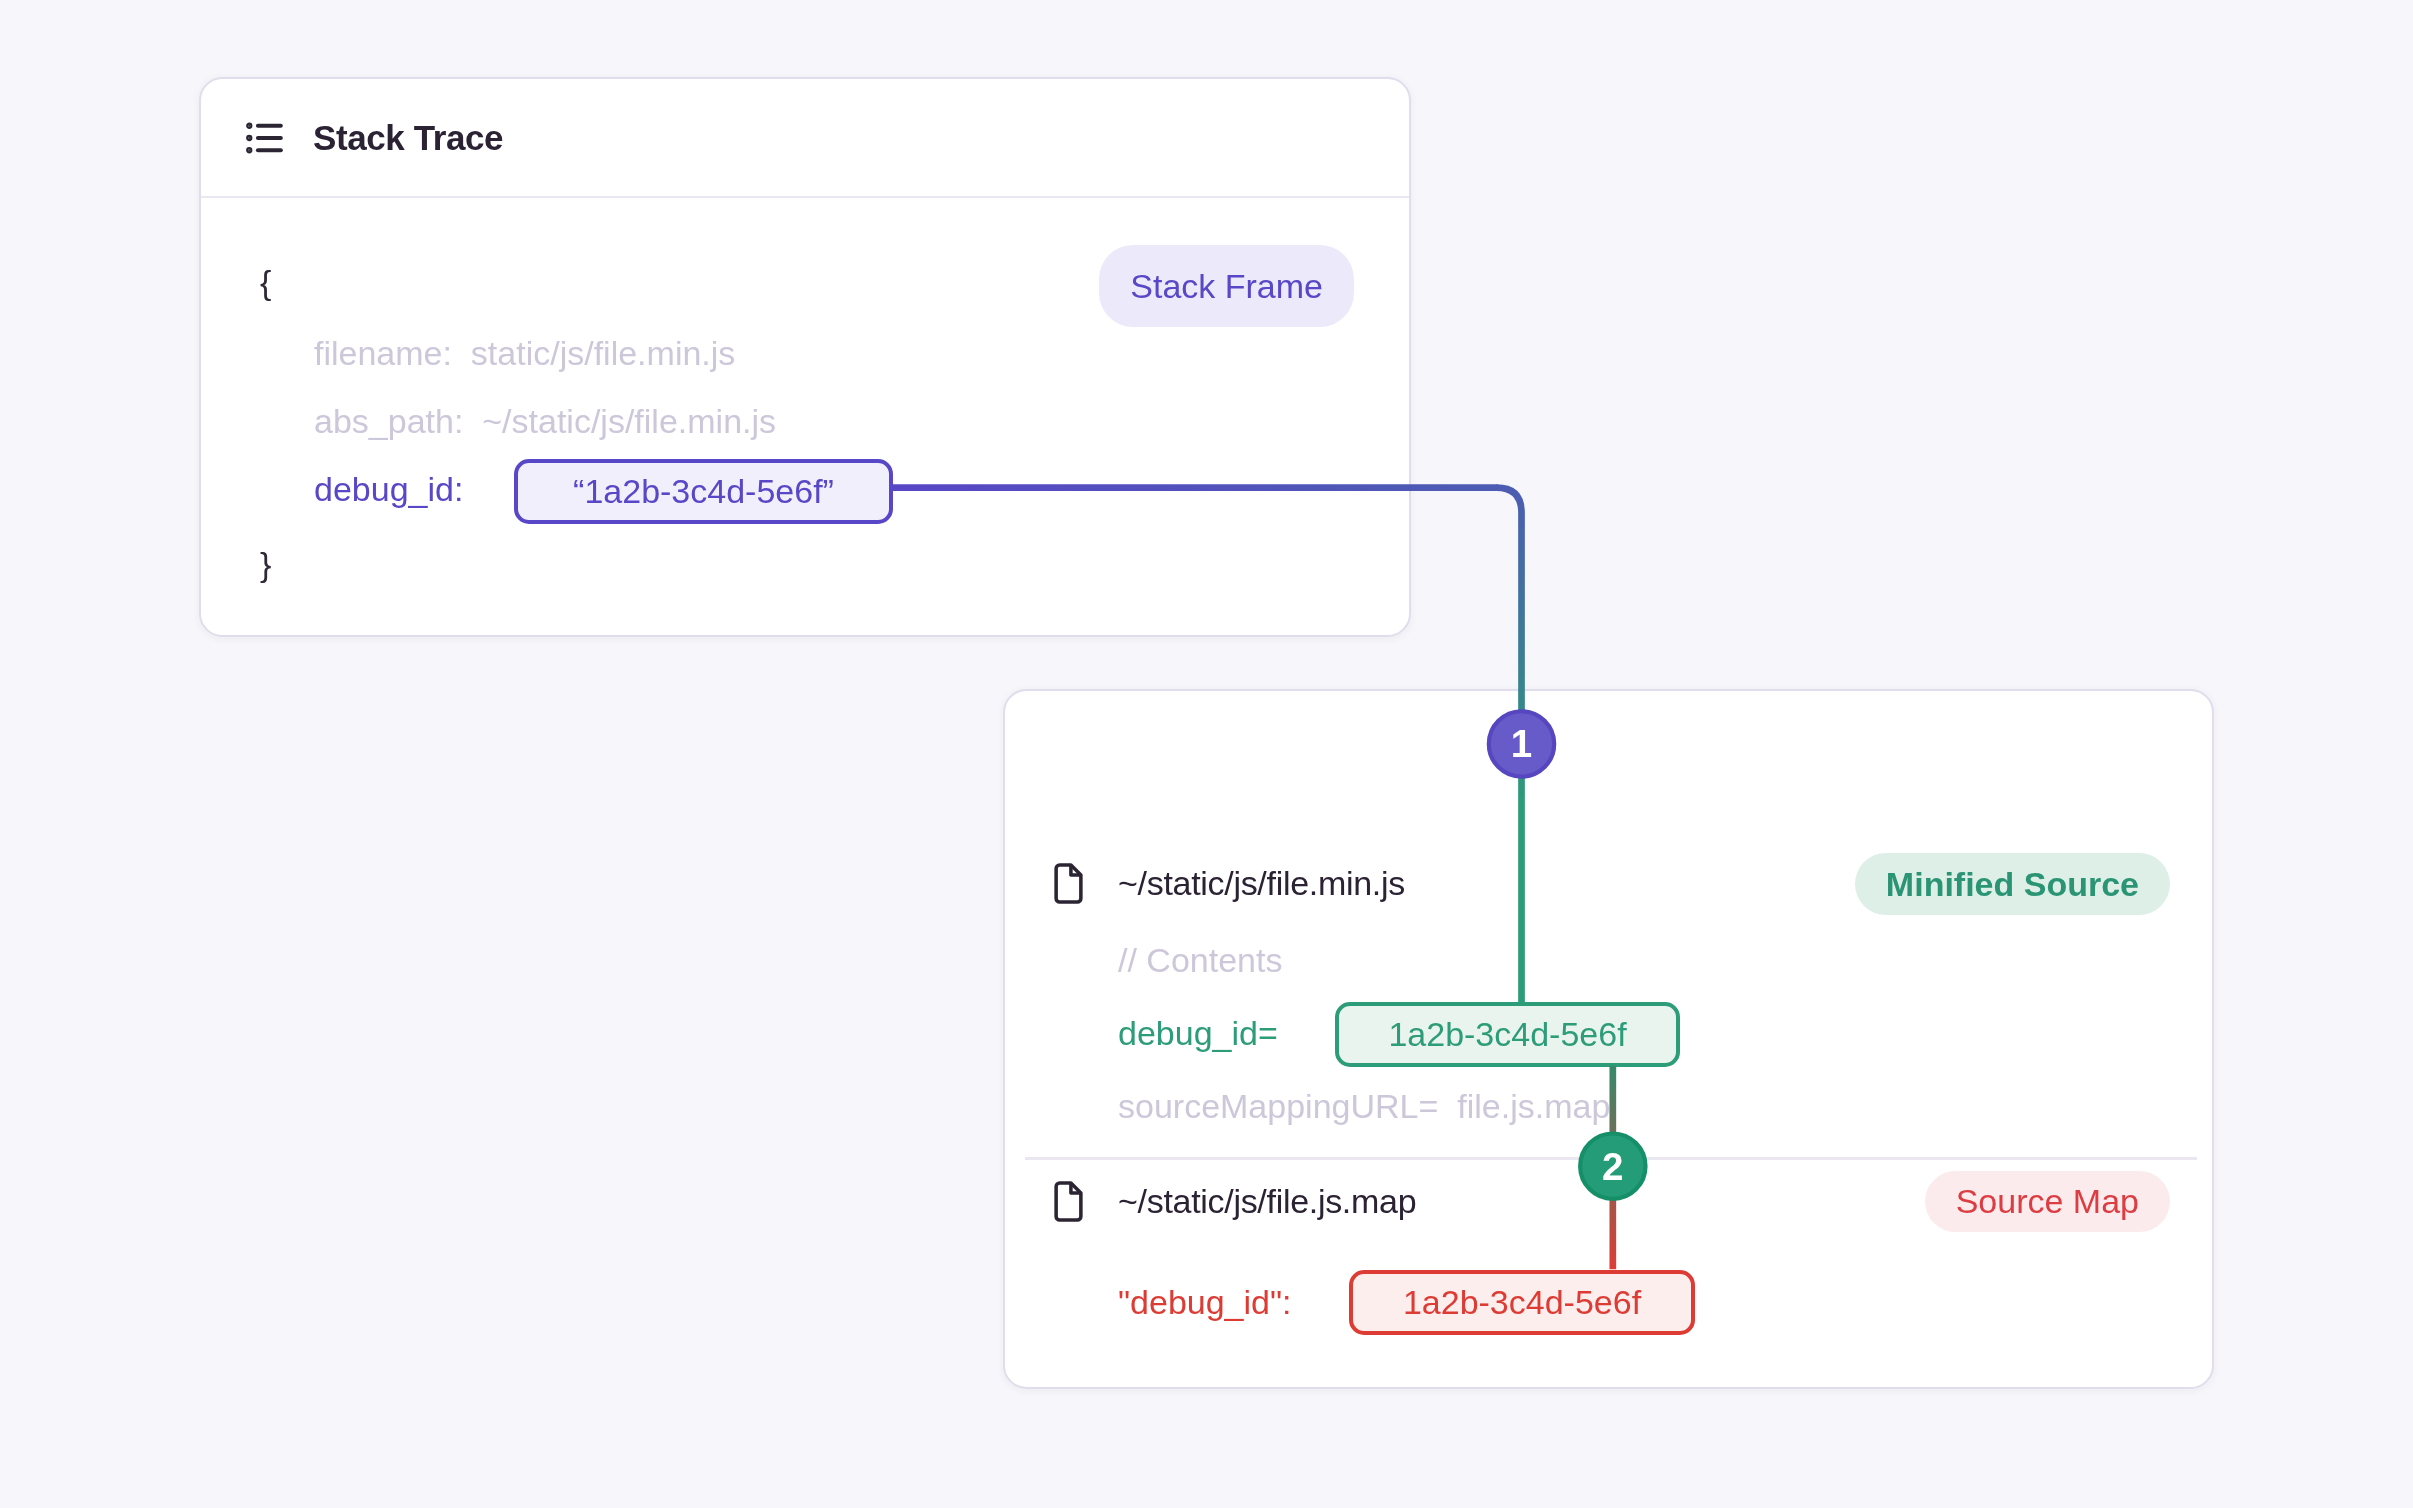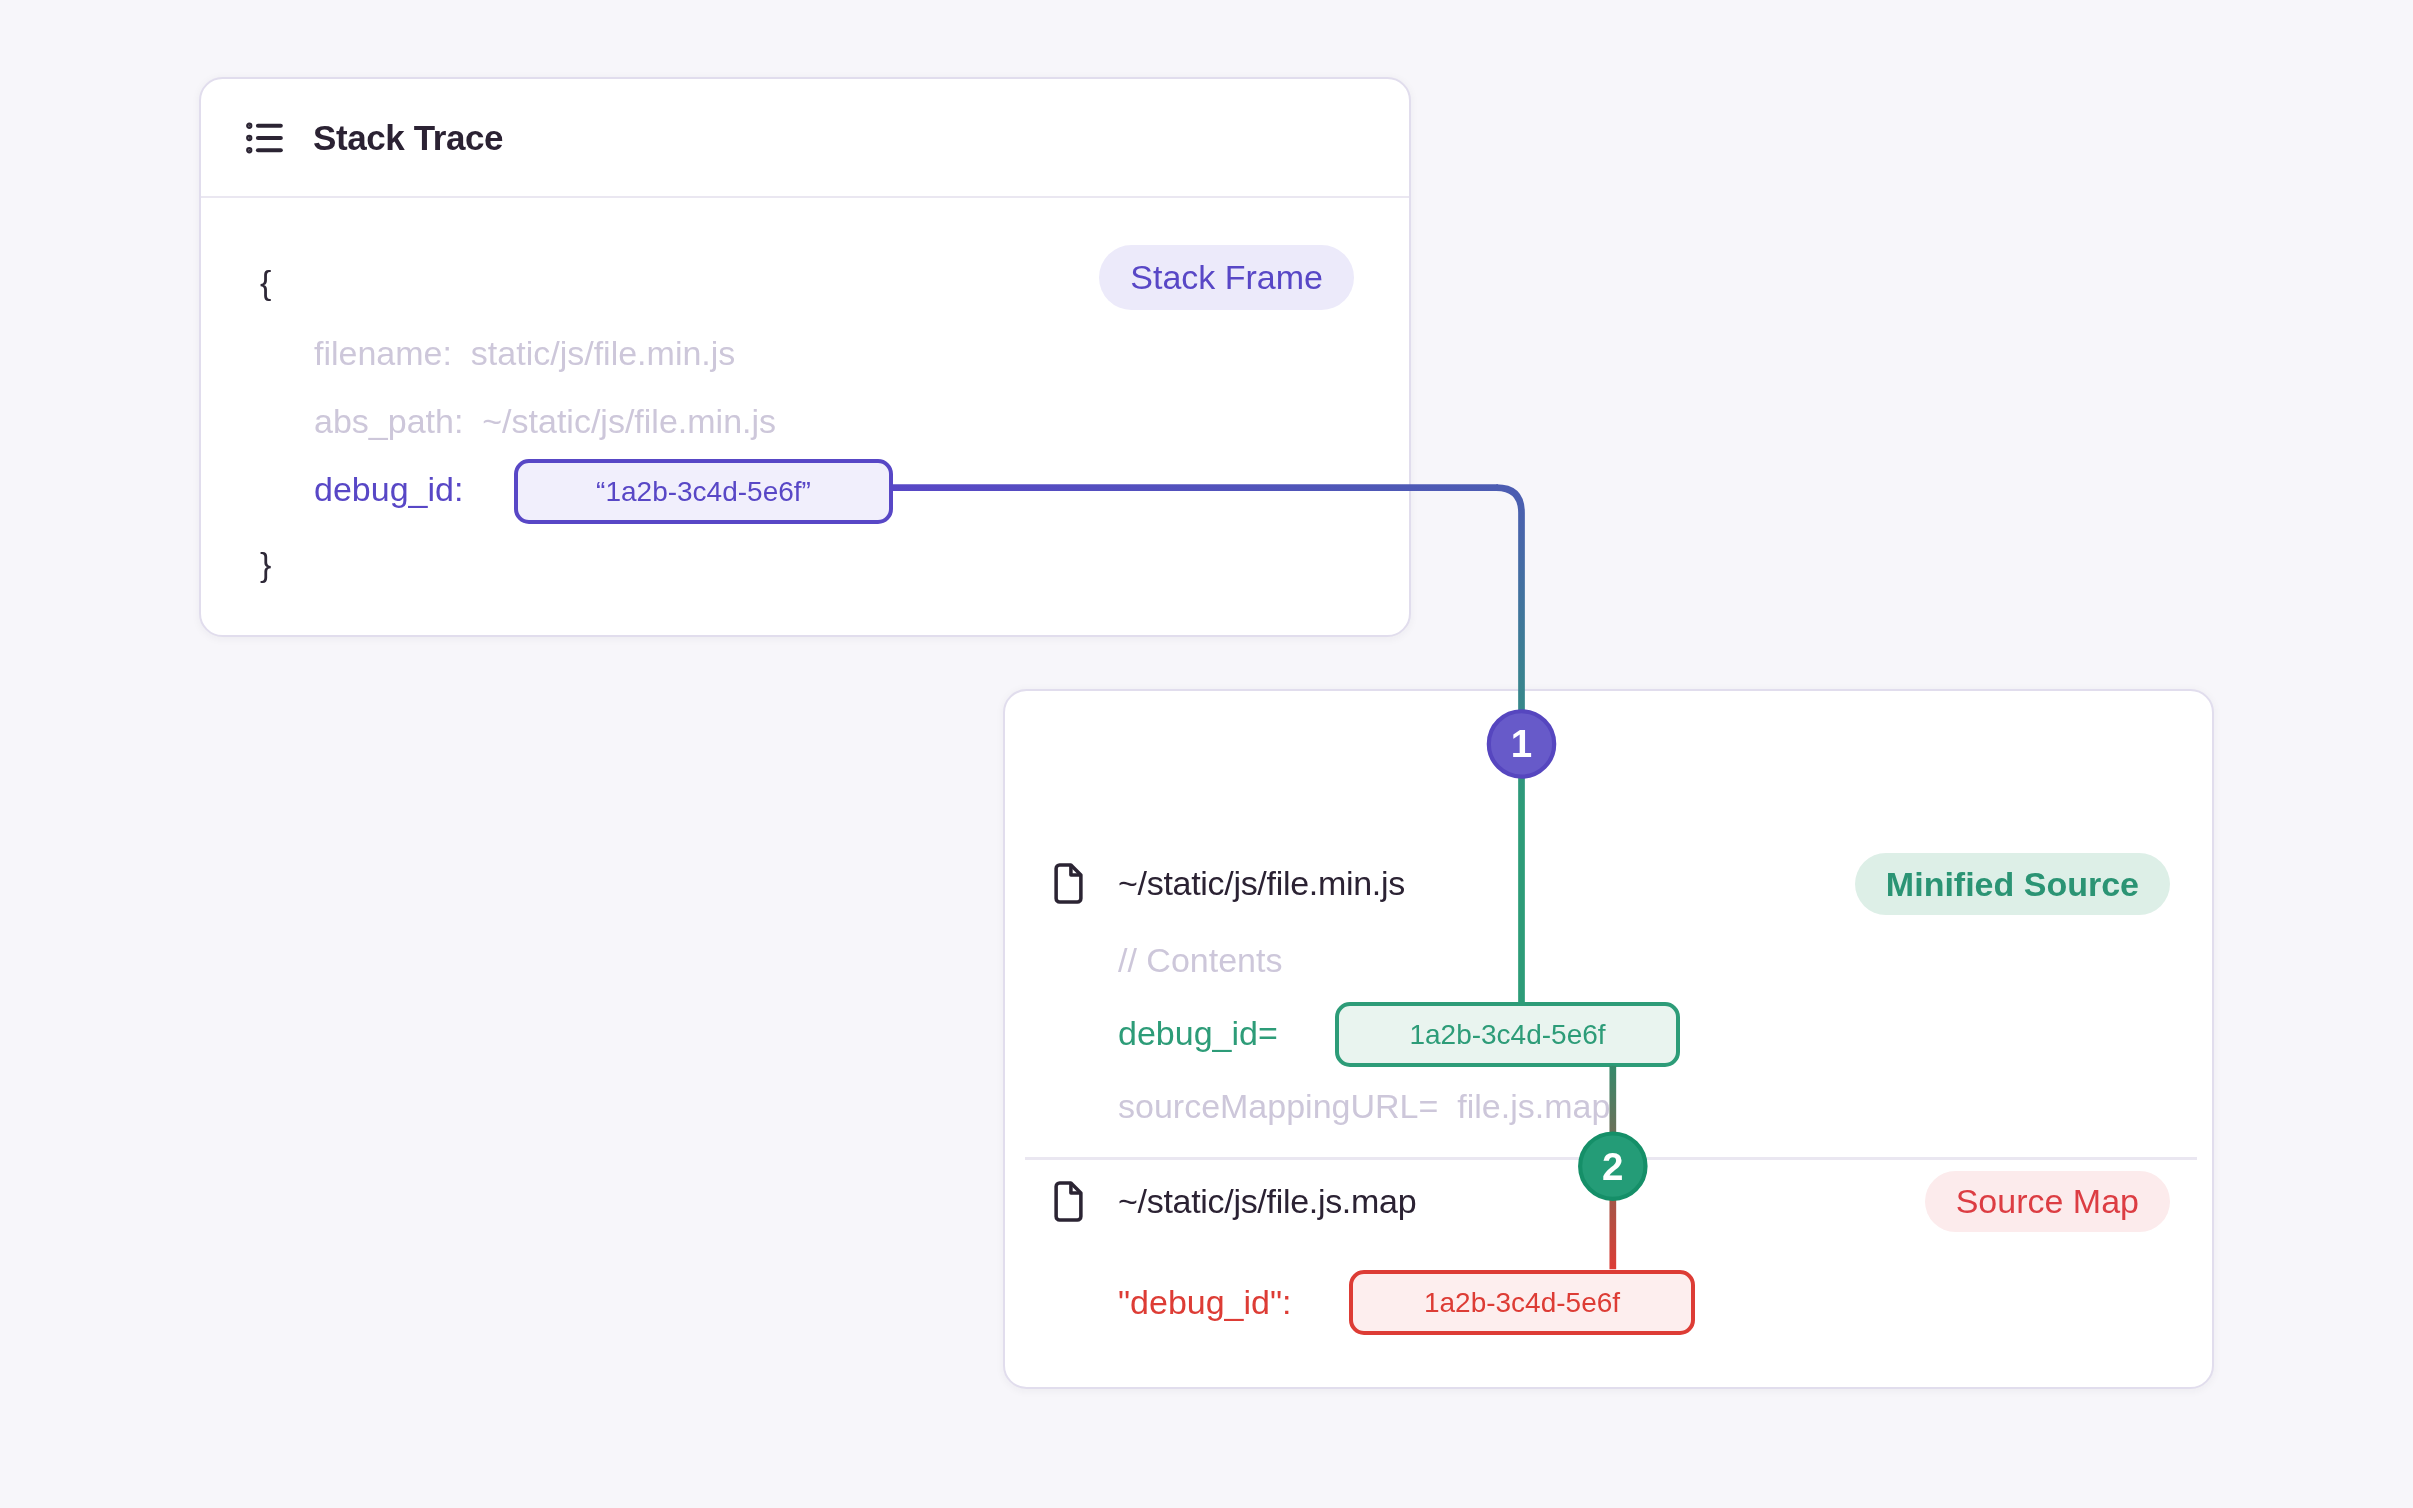--- a/index.html
+++ b/index.html
@@ -44,28 +44,28 @@
   }
   .brace{color:var(--brace-text);font-weight:500;}
   .lbl-purple{color:var(--purple);font-weight:500;}
   .lbl-green{color:var(--green);font-weight:400;}
   .lbl-red{color:var(--red);font-weight:500;}
 
   .pill{
     position:absolute;font-size:34px;font-weight:500;border-radius:34px;
     display:flex;align-items:center;padding:0 31px;
   }
-  .pill-purple{background:var(--purple-badge);color:var(--purple);height:65px;right:55px;top:166px;}
+  .pill-purple{background:var(--purple-badge);color:var(--purple);height:82px;right:55px;top:166px;}
   .pill-green{background:var(--green-badge);color:var(--green-badge-text);height:62px;right:42px;top:162px;font-weight:bold;}
   .pill-red{background:var(--red-badge);color:var(--red-badge-text);height:61px;right:42px;top:480px;}
 
   .vbox{
     position:absolute;height:65px;border-radius:15px;border:4.2px solid;
     display:flex;align-items:center;justify-content:center;
-    font-size:28px;font-weight:500;white-space:pre;
+    font-size:34px;font-weight:500;white-space:pre;
   }
   .vbox-purple{left:313px;top:380px;width:379px;border-color:var(--purple);background:var(--purple-soft);color:var(--purple);}
   .vbox-green{left:330px;top:311px;width:345px;border-color:var(--green);background:var(--green-soft);color:var(--green);}
   .vbox-red{left:344px;top:579px;width:346px;border-color:var(--red);background:var(--red-soft);color:var(--red);}
 
   .file-row-icon{position:absolute;left:44px;width:39px;height:45px;}
   .file-row-icon svg{width:100%;height:100%;display:block;}
   .file-path{
     position:absolute;left:113px;height:47px;line-height:47px;
     font-size:34px;font-weight:500;color:var(--heading-text);white-space:pre;letter-spacing:-0.3px;

